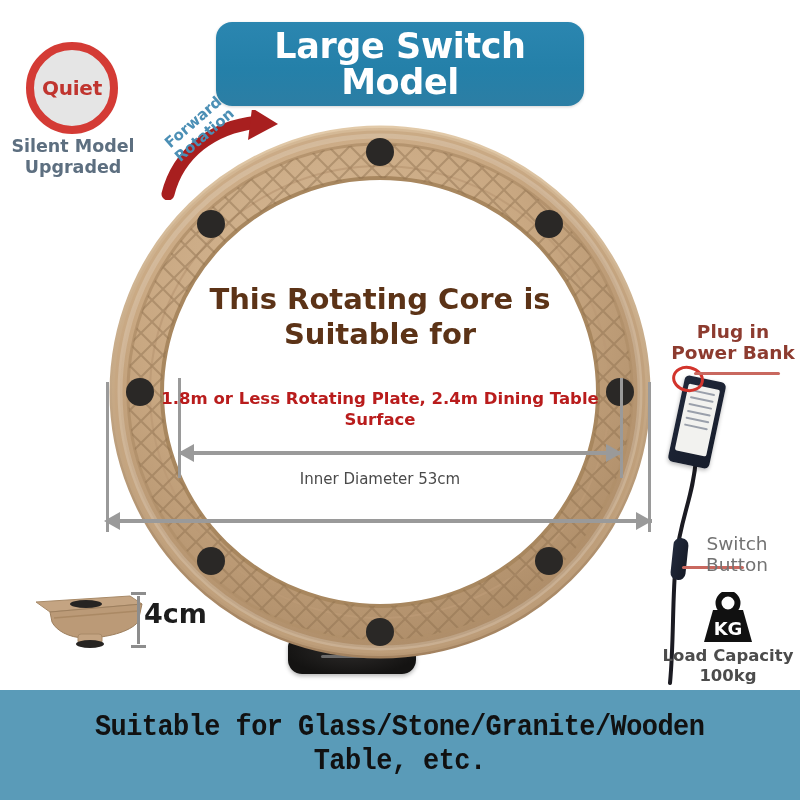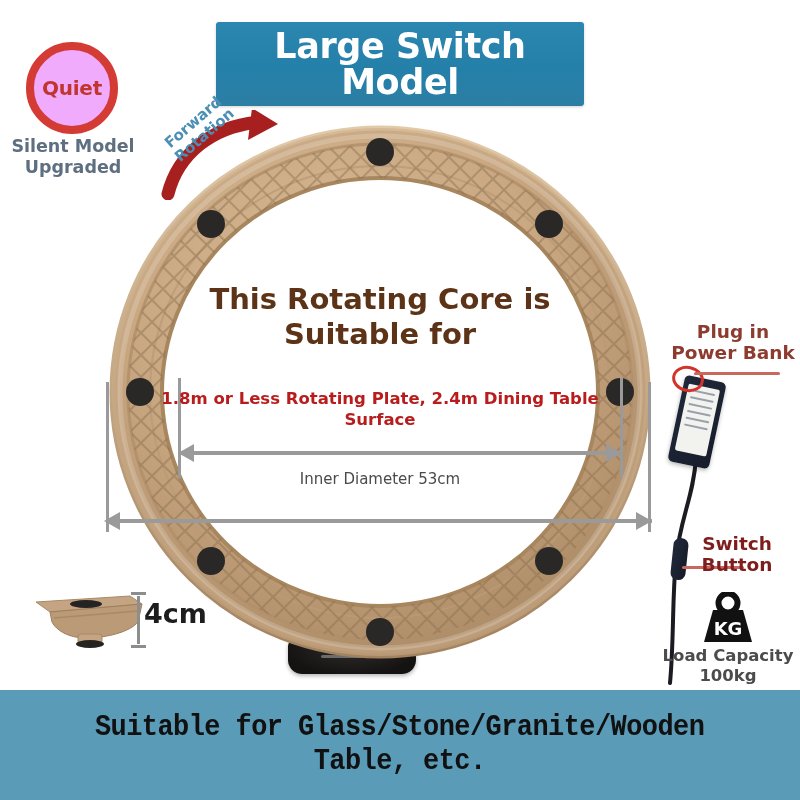--- a/index.html
+++ b/index.html
@@ -22,21 +22,21 @@
     left: 26px;
     top: 42px;
     width: 92px;
     height: 92px;
     border-radius: 50%;
     border: 8px solid #d43b35;
     box-sizing: border-box;
     display: flex;
     align-items: center;
     justify-content: center;
-    background: #f0abfc;
+    background: #e5e5e5;
   }
   #quiet-badge .quiet-word {
     color: #c0352f;
     font-size: 20px;
     font-weight: bold;
     letter-spacing: -0.2px;
   }
   #quiet-caption {
     position: absolute;
     left: 2px;
@@ -50,21 +50,21 @@
   }
 
   
   #title-banner {
     position: absolute;
     left: 216px;
     top: 22px;
     width: 368px;
     height: 84px;
     background: linear-gradient(180deg, #2b86b0 0%, #2480a9 55%, #2c7ea4 100%);
-    border-radius: 3px;
+    border-radius: 16px;
     display: flex;
     align-items: center;
     justify-content: center;
     box-shadow: 0 1px 3px rgba(0,0,0,0.18);
   }
   #title-banner .title-text {
     color: #ffffff;
     font-size: 35px;
     font-weight: bold;
     line-height: 1.04;
@@ -314,23 +314,23 @@
     height: 3px;
     background: #c9685f;
     border-radius: 2px;
   }
   #switch-label {
     position: absolute;
     left: 678px;
     top: 534px;
     width: 118px;
     text-align: center;
-    color: #7f1d1d;
+    color: #737373;
     font-size: 18.5px;
-    font-weight: bold;
+    font-weight: normal;
     line-height: 1.12;
   }
   #right-cable {
     position: absolute;
     left: 640px;
     top: 455px;
     width: 110px;
     height: 230px;
   }
 

